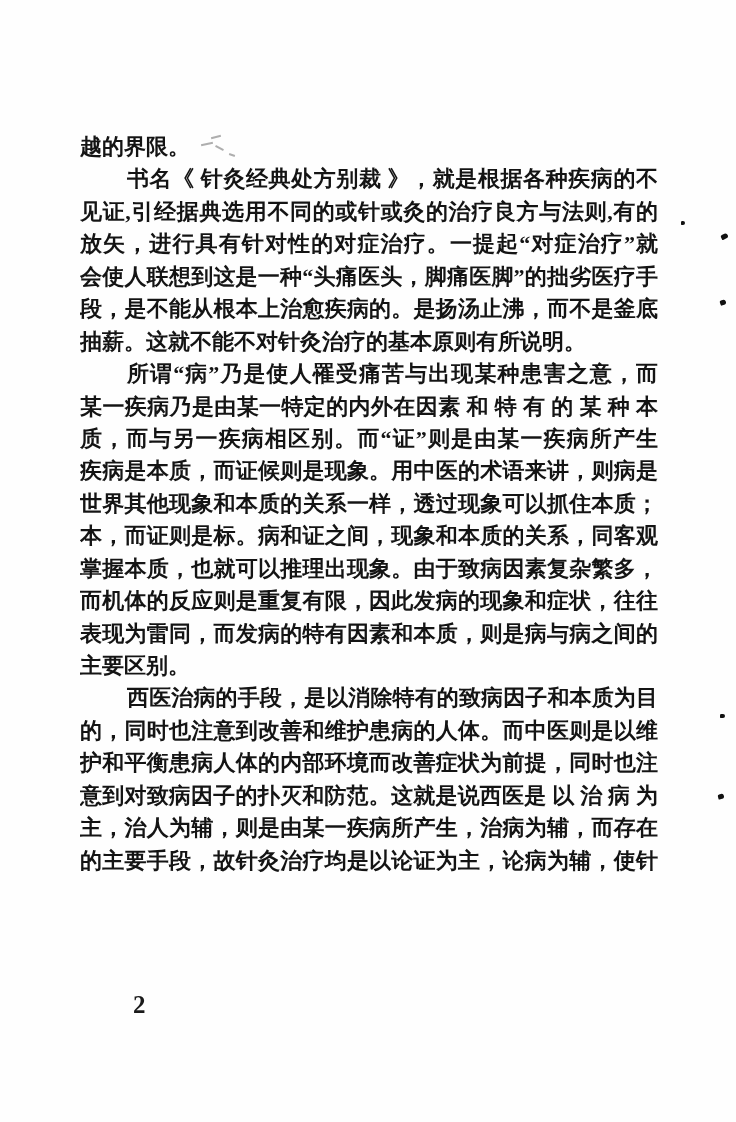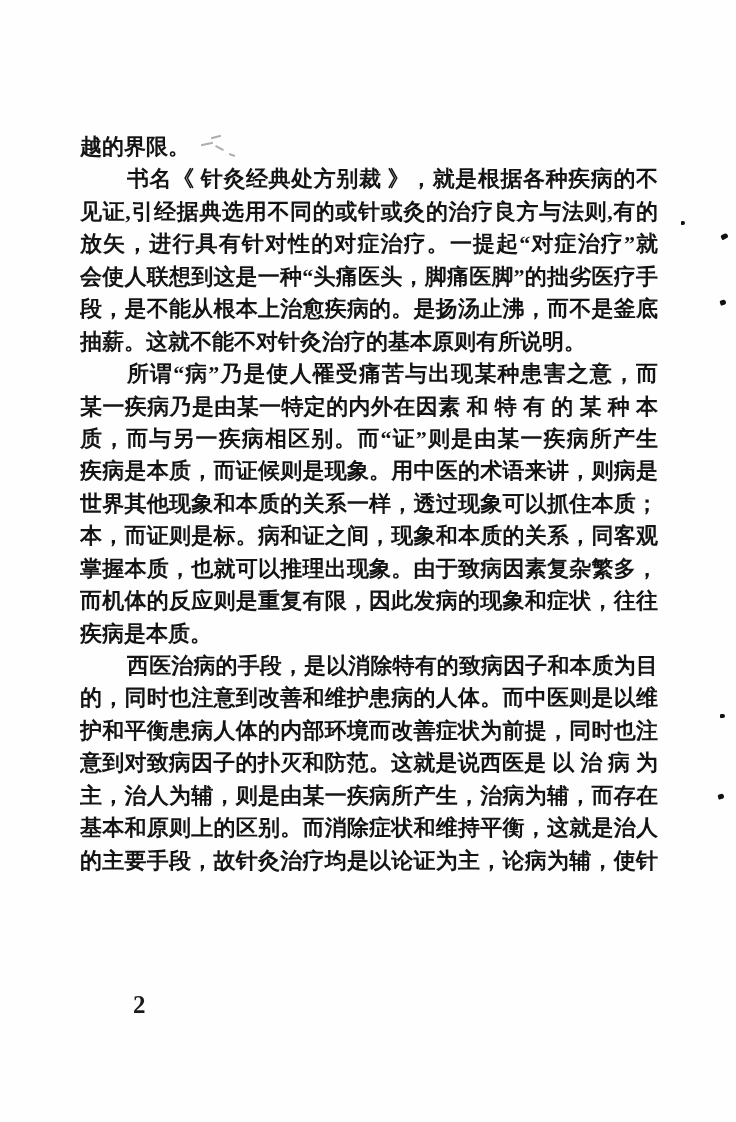--- a/index.html
+++ b/index.html
@@ -92,27 +92,27 @@
     <div class="line">段，是不能从根本上治愈疾病的。是扬汤止沸，而不是釜底</div>
     <div class="line para-end">抽薪。这就不能不对针灸治疗的基本原则有所说明。</div>
     <div class="line indent">所谓“病”乃是使人罹受痛苦与出现某种患害之意，而</div>
     <div class="line">某一疾病乃是由某一特定的内外在因素 和 特 有 的 某 种 本</div>
     <div class="line">质，而与另一疾病相区别。而“证”则是由某一疾病所产生</div>
     <div class="line">疾病是本质，而证候则是现象。用中医的术语来讲，则病是</div>
     <div class="line">世界其他现象和本质的关系一样，透过现象可以抓住本质；</div>
     <div class="line">本，而证则是标。病和证之间，现象和本质的关系，同客观</div>
     <div class="line">掌握本质，也就可以推理出现象。由于致病因素复杂繁多，</div>
     <div class="line">而机体的反应则是重复有限，因此发病的现象和症状，往往</div>
-    <div class="line para-end">疾病是本质。</div>
+    <div class="line">表现为雷同，而发病的特有因素和本质，则是病与病之间的</div>
+    <div class="line para-end">主要区别。</div>
     <div class="line indent">西医治病的手段，是以消除特有的致病因子和本质为目</div>
     <div class="line">的，同时也注意到改善和维护患病的人体。而中医则是以维</div>
     <div class="line">护和平衡患病人体的内部环境而改善症状为前提，同时也注</div>
     <div class="line">意到对致病因子的扑灭和防范。这就是说西医是 以 治 病 为</div>
     <div class="line">主，治人为辅，则是由某一疾病所产生，治病为辅，而存在着</div>
-    <div class="line">基本和原则上的区别。而消除症状和维持平衡，这就是治人</div>
     <div class="line">的主要手段，故针灸治疗均是以论证为主，论病为辅，使针</div>
   </div>
 
   <div class="smudge">
       <i></i>
       <i></i>
       <i></i>
       <i></i>
     </div>
 

